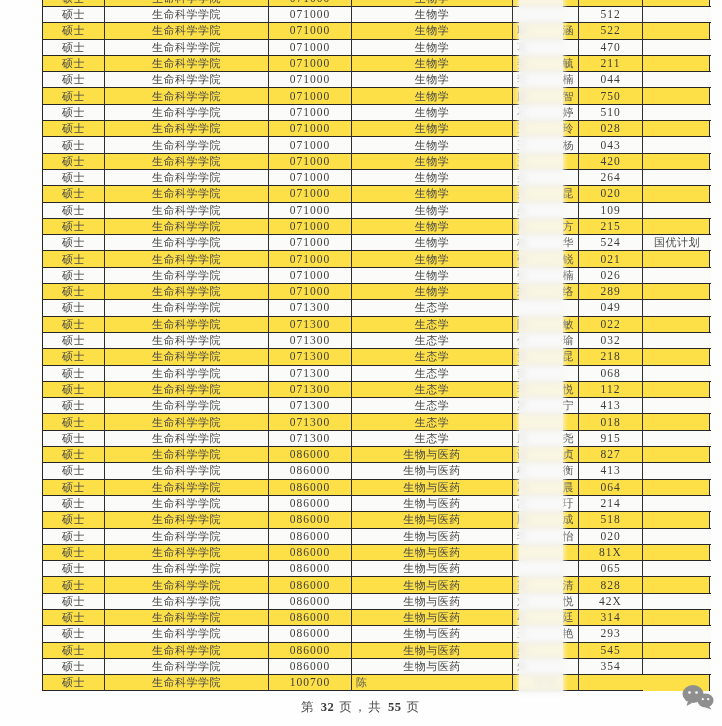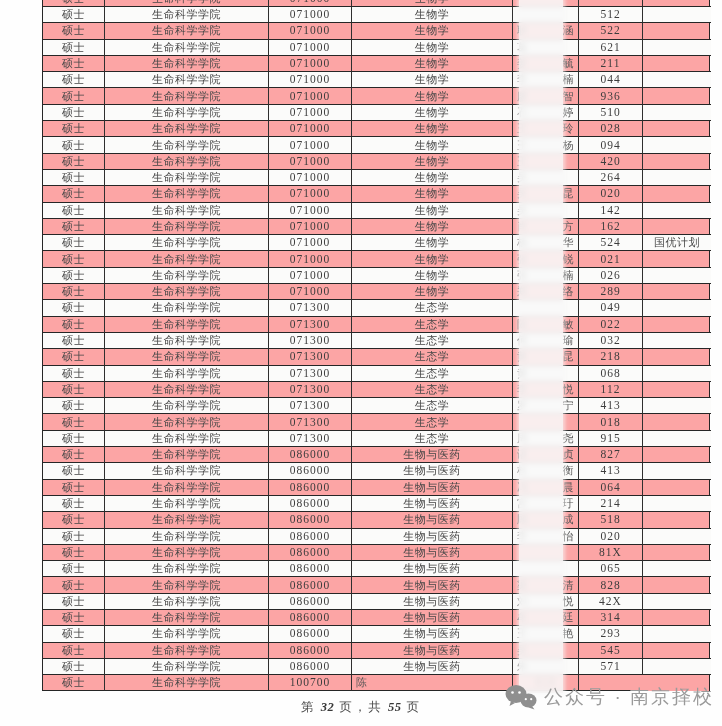--- a/index.html
+++ b/index.html
@@ -5,21 +5,21 @@
   * { margin:0; padding:0; box-sizing:border-box; }
   html,body { width:722px; height:726px; background:#ffffff; }
   body { font-family:"Liberation Serif","DejaVu Serif",serif; position:relative; overflow:hidden; }
 
   .page { position:absolute; inset:0; background:#fefefe; }
 
   
   .tbl {
     position:absolute; left:42px; top:0; width:668px;
     border-left:1.4px solid #262626; border-right:1.4px solid #262626;
-    background:#fca5a5;
+    background:#fde047;
   }
   .row {
     display:grid;
     grid-template-columns:62px 164px 83px 161px 66px 64px 68px;
     height:16.31px;
   }
   .row.partial { height:7px; }
   .cell {
     border-right:1px solid #2f2f2f;
     border-bottom:1.45px solid #262626;
@@ -43,21 +43,21 @@
     box-shadow:0 0 4px 2px rgba(248,248,248,0.65);
     z-index:5;
   }
 
   
   .footer {
     position:absolute; top:699px; left:0; width:100%;
     text-align:center; font-size:12.5px; color:#4a4a4a; letter-spacing:2px;
     z-index:6;
   }
-  .footer b { color:#383838; letter-spacing:0.5px;font-style:italic; }
+  .footer b { color:#383838; letter-spacing:0.5px; }
 
   
   .watermark {
     position:absolute; top:684px; right:8px; z-index:7;
     display:flex; align-items:center; gap:7px;
     color:#9a9a9a; font-size:19px; letter-spacing:2px;
     font-family:"Liberation Sans","DejaVu Sans",sans-serif;
   }
   .wm-icon { width:32px; height:26px; flex:0 0 auto; }
 </style>
@@ -150,21 +150,21 @@
           <span>071000</span>
         </div>
     <div class="cell">
           <span>生物学</span>
         </div>
     <div class="cell name">
           <span class="nl">葛</span>
           <span class="nr"></span>
         </div>
     <div class="cell num">
-          <span>621</span>
+          <span>470</span>
         </div>
     <div class="cell">
           <span></span>
         </div>
   </div>
       <div class="row">
     <div class="cell">
           <span>硕士</span>
         </div>
     <div class="cell">
@@ -222,21 +222,21 @@
           <span>071000</span>
         </div>
     <div class="cell">
           <span>生物学</span>
         </div>
     <div class="cell name">
           <span class="nl">廖</span>
           <span class="nr">智</span>
         </div>
     <div class="cell num">
-          <span>936</span>
+          <span>750</span>
         </div>
     <div class="cell">
           <span></span>
         </div>
   </div>
       <div class="row">
     <div class="cell">
           <span>硕士</span>
         </div>
     <div class="cell">
@@ -294,21 +294,21 @@
           <span>071000</span>
         </div>
     <div class="cell">
           <span>生物学</span>
         </div>
     <div class="cell name">
           <span class="nl">王</span>
           <span class="nr">杨</span>
         </div>
     <div class="cell num">
-          <span>094</span>
+          <span>043</span>
         </div>
     <div class="cell">
           <span></span>
         </div>
   </div>
       <div class="row">
     <div class="cell">
           <span>硕士</span>
         </div>
     <div class="cell">
@@ -390,21 +390,21 @@
           <span>071000</span>
         </div>
     <div class="cell">
           <span>生物学</span>
         </div>
     <div class="cell name">
           <span class="nl">吴</span>
           <span class="nr"></span>
         </div>
     <div class="cell num">
-          <span>142</span>
+          <span>109</span>
         </div>
     <div class="cell">
           <span></span>
         </div>
   </div>
       <div class="row">
     <div class="cell">
           <span>硕士</span>
         </div>
     <div class="cell">
@@ -414,21 +414,21 @@
           <span>071000</span>
         </div>
     <div class="cell">
           <span>生物学</span>
         </div>
     <div class="cell name">
           <span class="nl">肖</span>
           <span class="nr">方</span>
         </div>
     <div class="cell num">
-          <span>162</span>
+          <span>215</span>
         </div>
     <div class="cell">
           <span></span>
         </div>
   </div>
       <div class="row">
     <div class="cell">
           <span>硕士</span>
         </div>
     <div class="cell">
@@ -1062,21 +1062,21 @@
           <span>086000</span>
         </div>
     <div class="cell">
           <span>生物与医药</span>
         </div>
     <div class="cell name">
           <span class="nl">朱</span>
           <span class="nr"></span>
         </div>
     <div class="cell num">
-          <span>571</span>
+          <span>354</span>
         </div>
     <div class="cell">
           <span></span>
         </div>
   </div>
       <div class="row">
     <div class="cell">
           <span>硕士</span>
         </div>
     <div class="cell">
@@ -1112,16 +1112,15 @@
     <svg class="wm-icon" viewBox="0 0 32 26" xmlns="http://www.w3.org/2000/svg">
       <ellipse cx="11" cy="10" rx="10.5" ry="9" fill="#8f8f8f"></ellipse>
       <path d="M6 17 L4.5 22 L10 19 Z" fill="#8f8f8f"></path>
       <ellipse cx="23.5" cy="16.5" rx="8" ry="7" fill="#8f8f8f"></ellipse>
       <path d="M27 22 L29.5 25.5 L23.5 23.5 Z" fill="#8f8f8f"></path>
       <circle cx="7.5" cy="8.5" r="1.3" fill="#ffffff"></circle>
       <circle cx="14.5" cy="8.5" r="1.3" fill="#ffffff"></circle>
       <circle cx="20.8" cy="15.2" r="1.1" fill="#ffffff"></circle>
       <circle cx="26.2" cy="15.2" r="1.1" fill="#ffffff"></circle>
     </svg>
-    <span>公众号 · 南京择校</span>
   </div>
 
 </div>
 
 </body></html>

